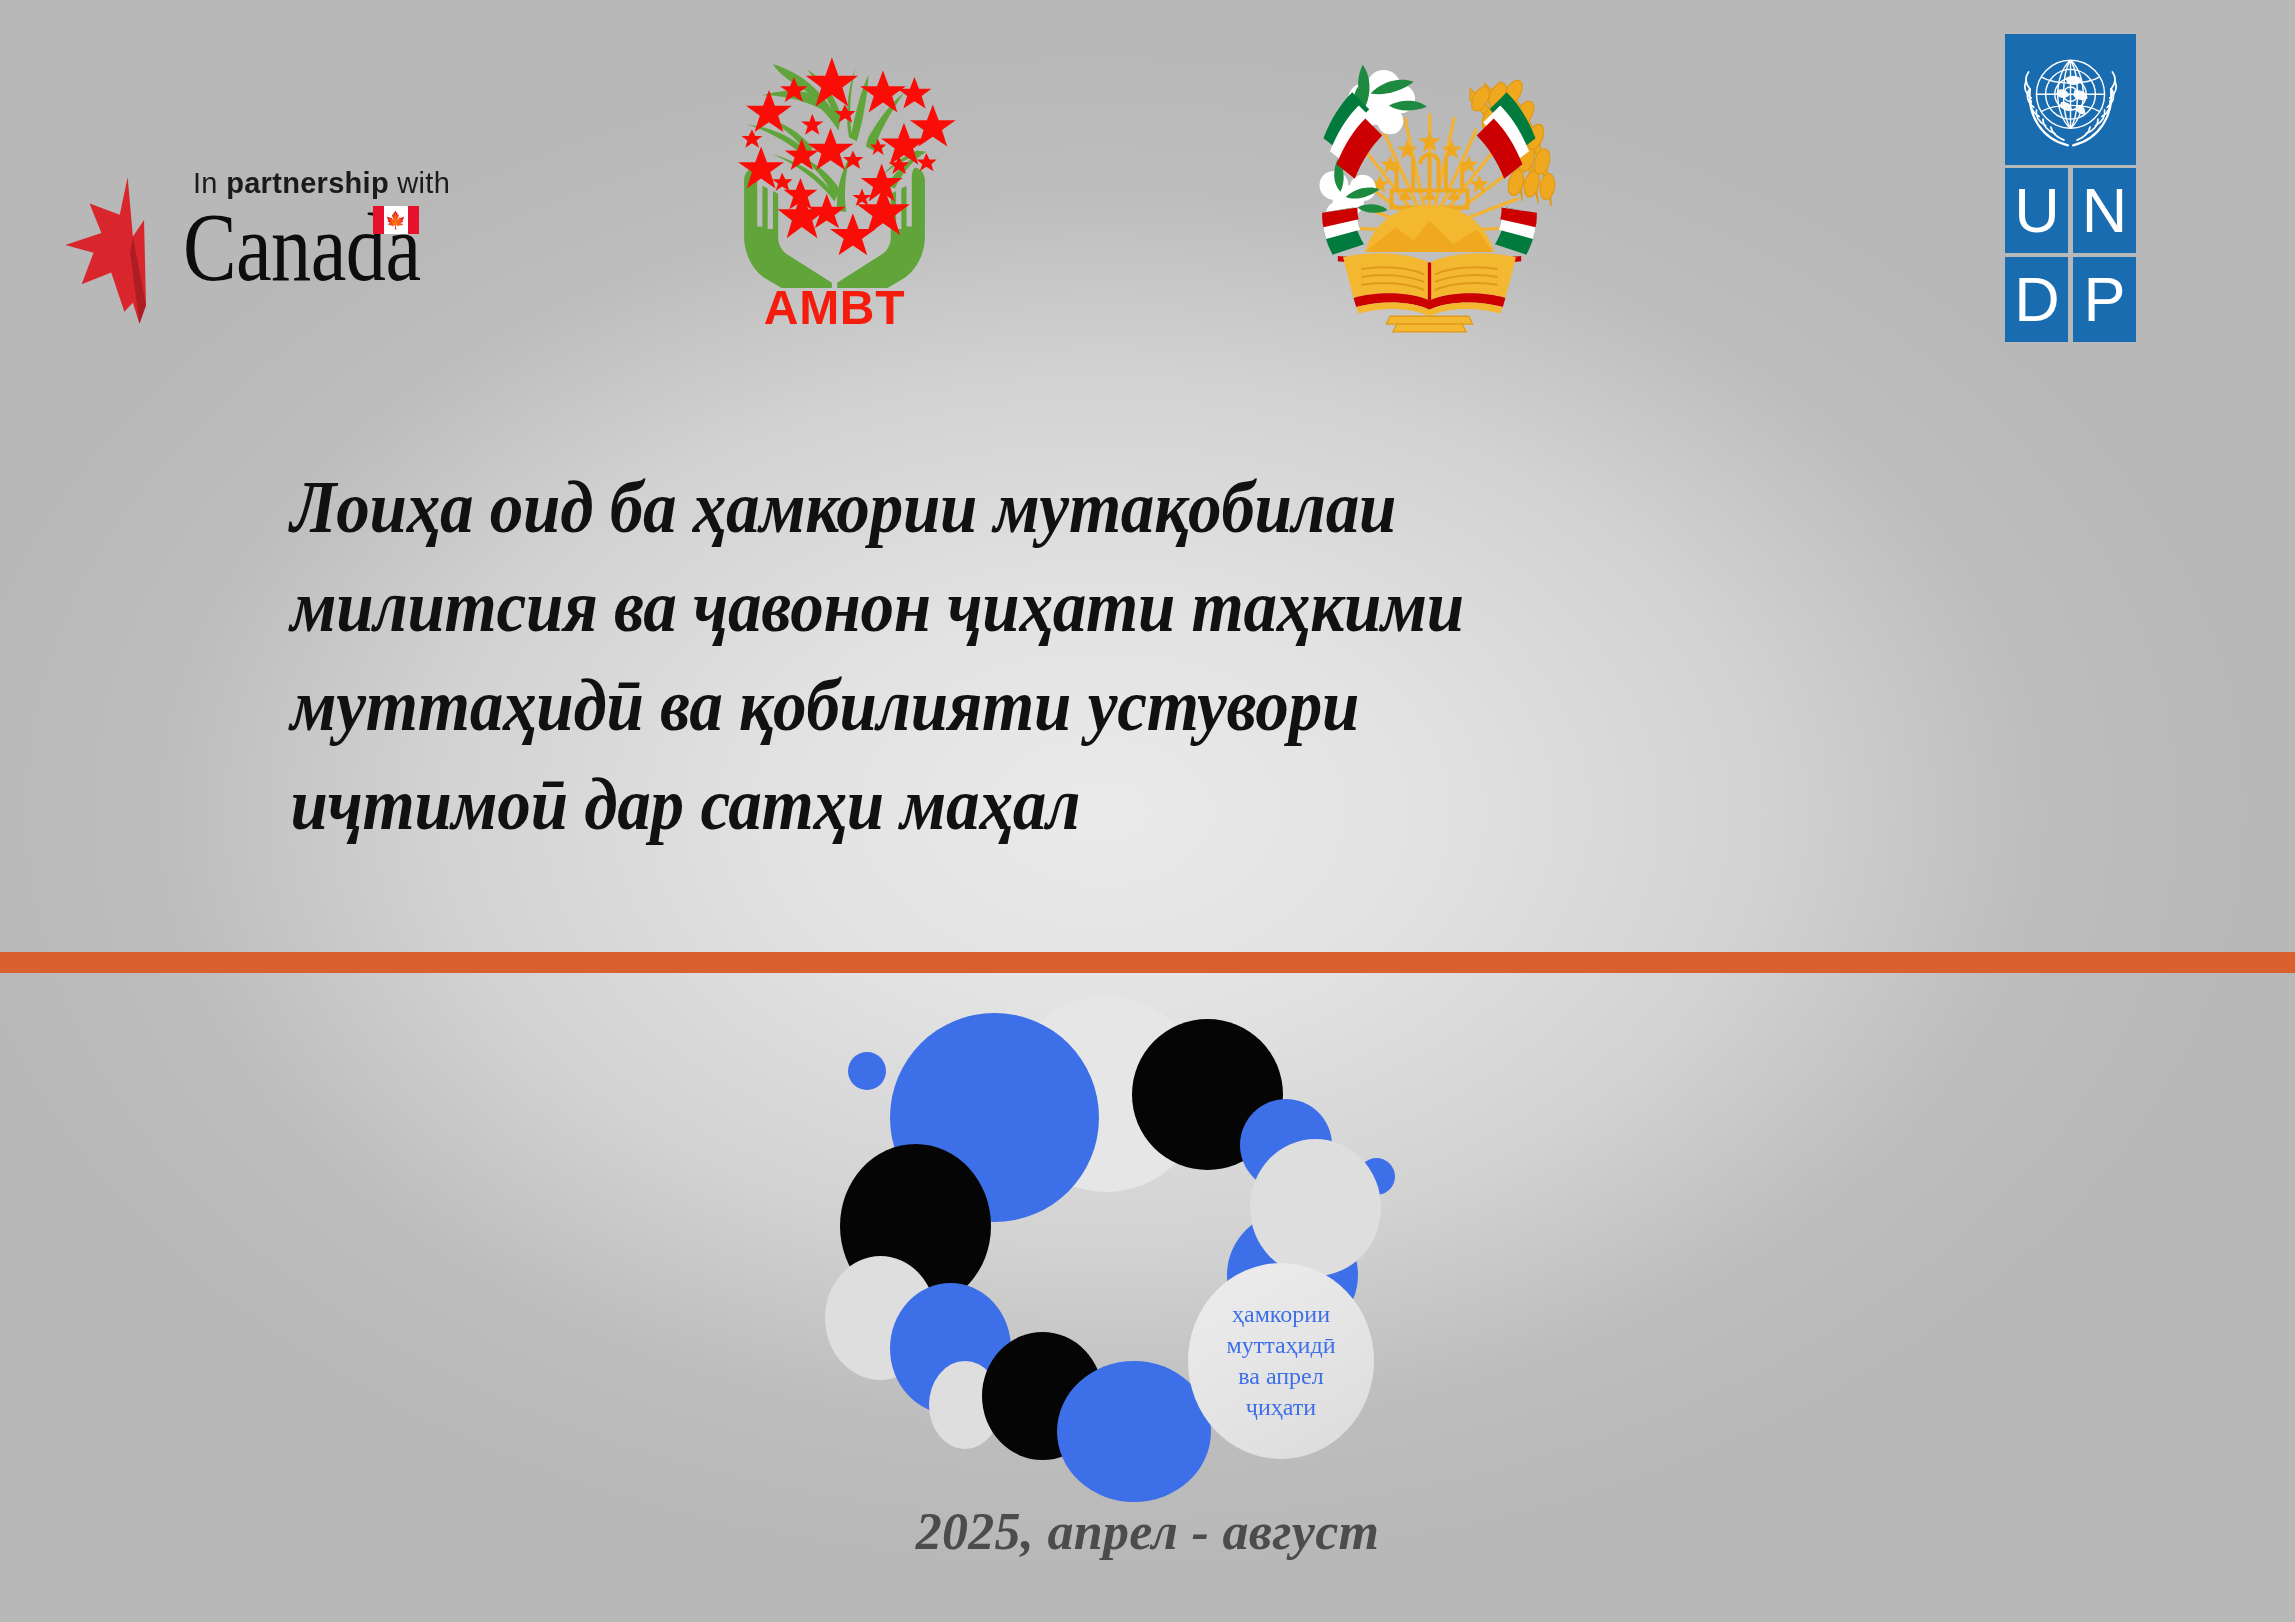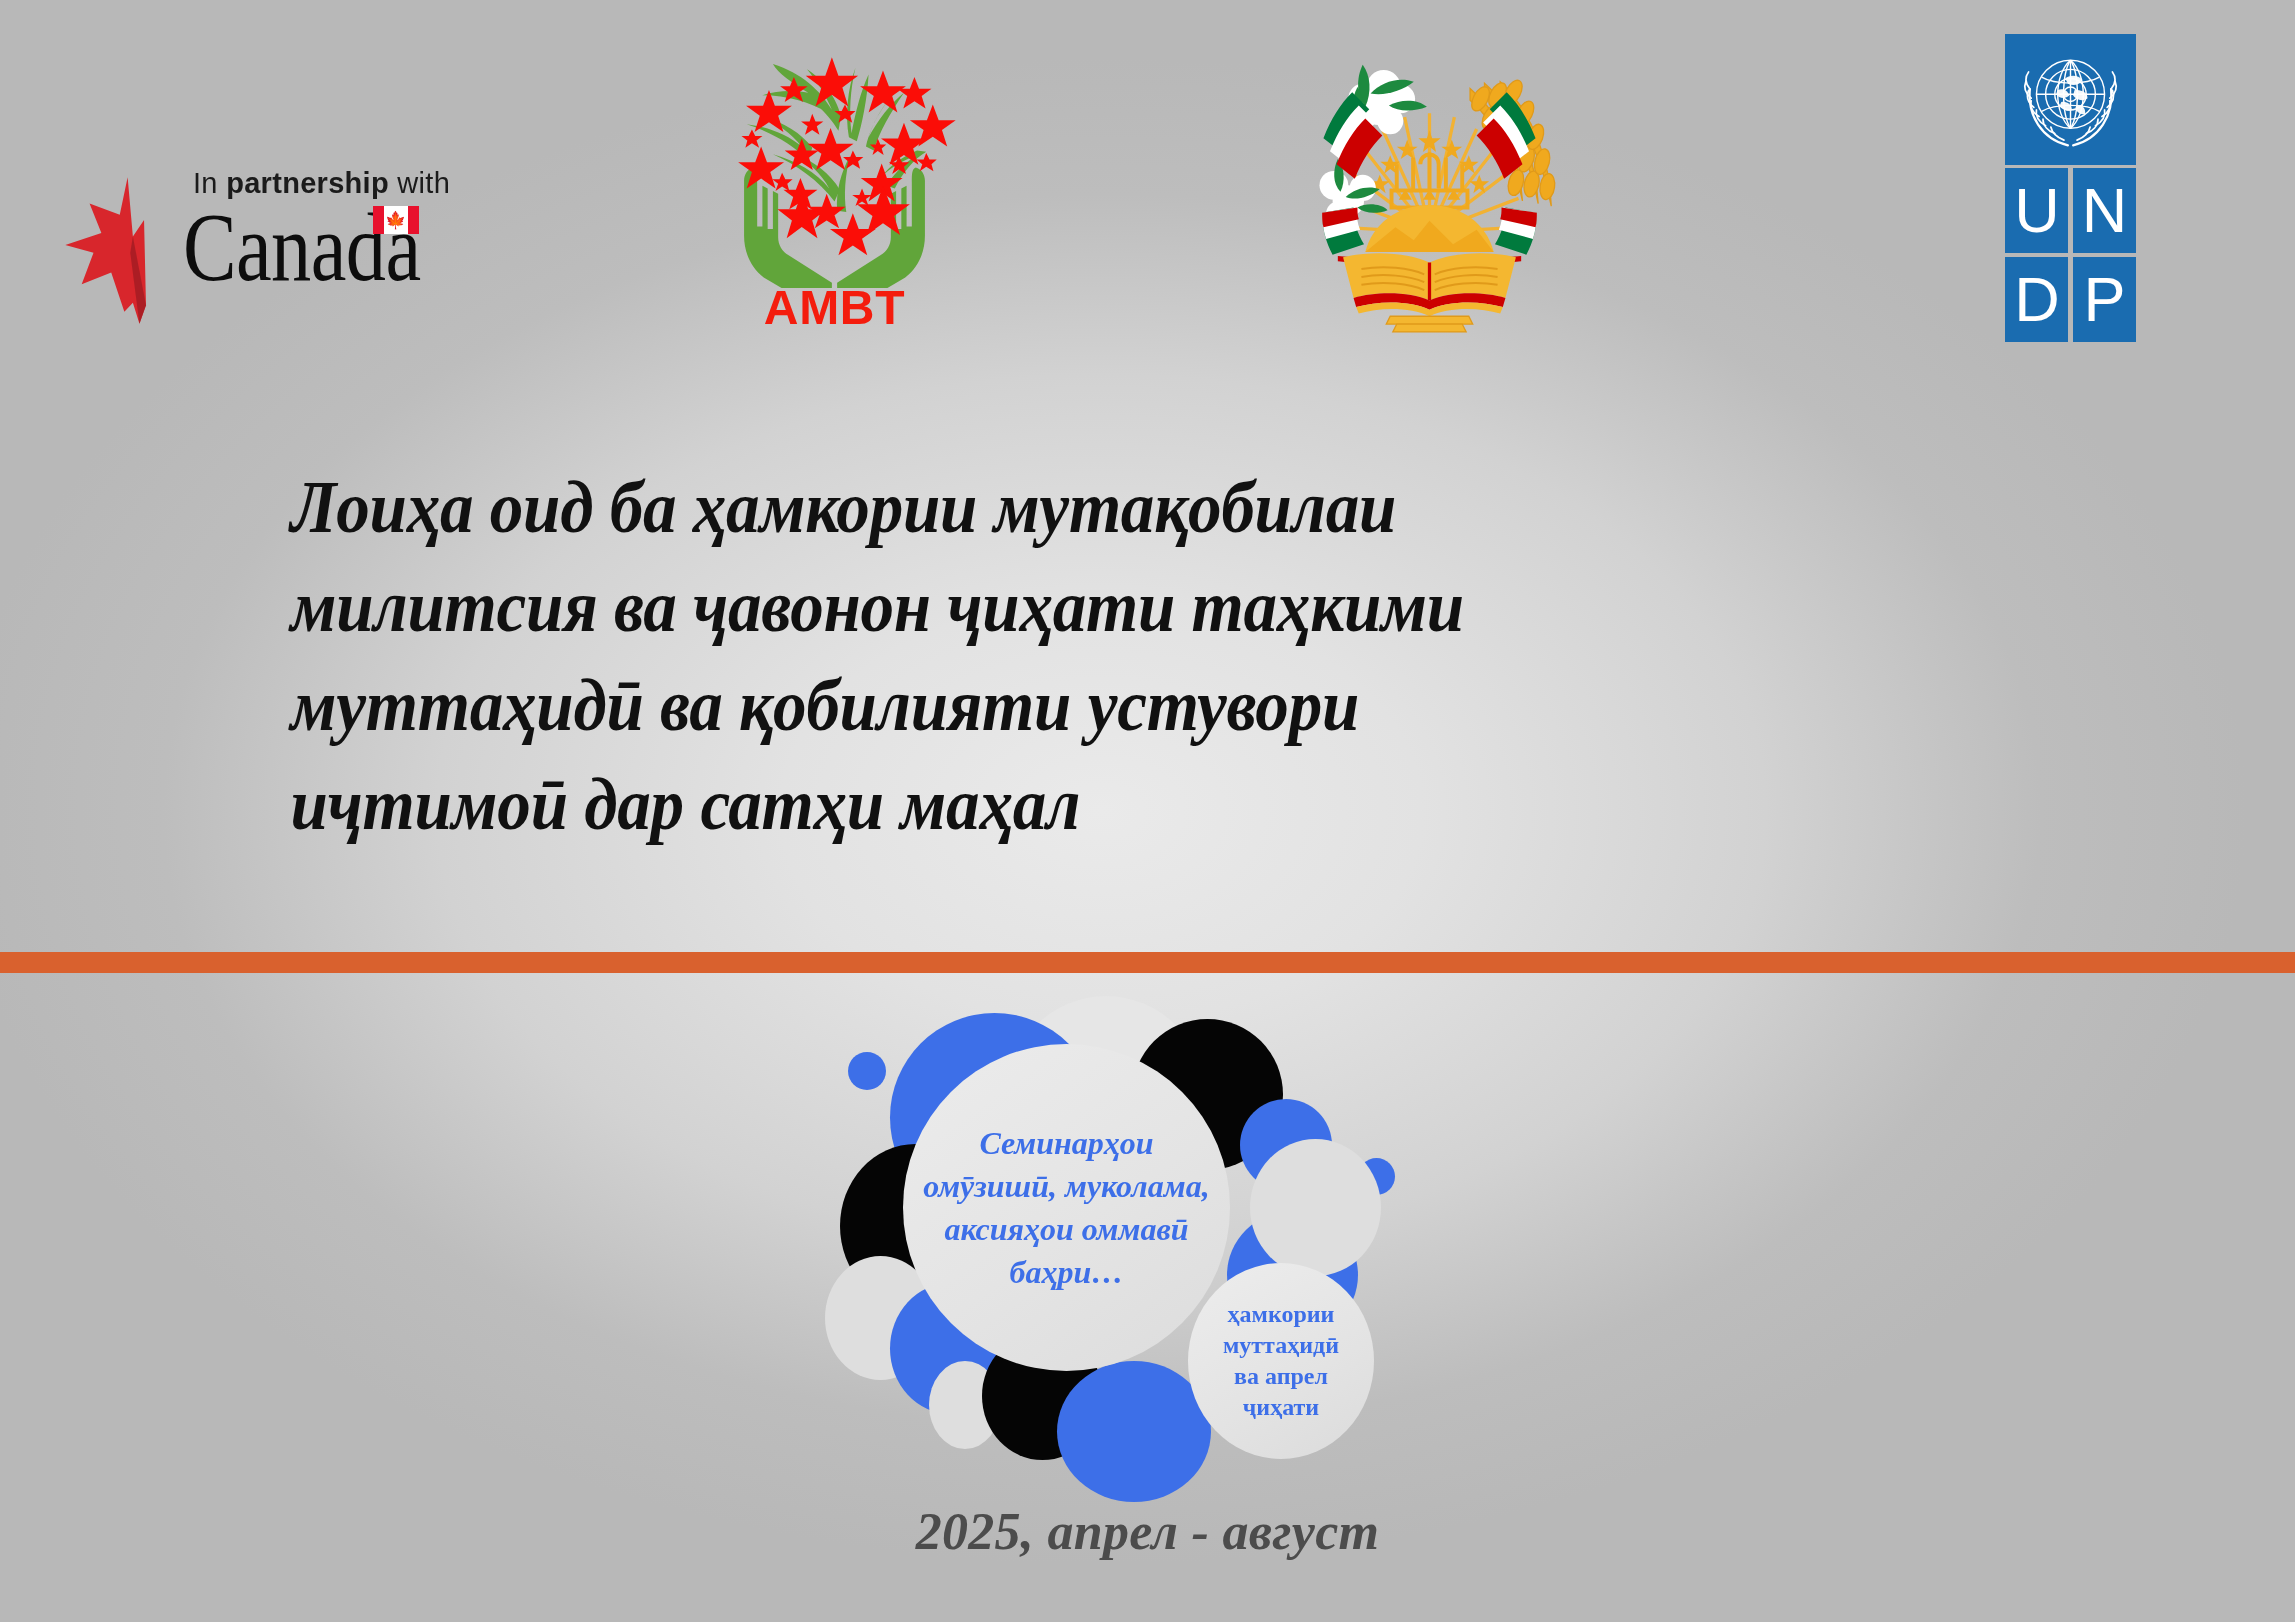--- a/index.html
+++ b/index.html
@@ -211,21 +211,21 @@
     width: 186px; height: 196px;
     border-radius: 50%;
     background: linear-gradient(150deg, #ededed 0%, #e3e3e3 60%, #dbdbdb 100%);
     display: flex;
     align-items: center;
     justify-content: center;
     z-index: 22;
   }
   .side-text {
     font-family: "Liberation Serif", serif;
-    font-weight: 700;
+    font-weight: 400;
     font-size: 24px;
     line-height: 31px;
     color: #3d6fe8;
     text-align: center;
     width: 157px;
   }
 
   
   .date-line {
     position: absolute;
@@ -513,28 +513,20 @@
     <div class="shape blue" style="left:589px; top:183px; width:37px;  height:37px;"></div>
     <div class="shape black" style="left:71px; top:169px; width:151px; height:164px;"></div>
     <div class="shape pale2" style="left:56px;  top:281px; width:111px; height:124px;"></div>
     <div class="shape blue" style="left:121px; top:308px; width:121px; height:131px;"></div>
     <div class="shape blue" style="left:458px; top:236px; width:131px; height:128px;"></div>
     <div class="shape pale2" style="left:481px; top:164px; width:131px; height:137px;"></div>
     <div class="shape pale2" style="left:160px; top:386px; width:72px; height:88px;"></div>
     <div class="shape black" style="left:213px; top:357px; width:121px; height:128px;"></div>
     <div class="shape blue" style="left:288px; top:386px; width:154px; height:141px;"></div>
 
-    <div class="center-disc">
-      <div class="center-text">
-        <div>Семинарҳои</div>
-        <div>омӯзишӣ, муколама,</div>
-        <div>аксияҳои оммавӣ</div>
-        <div>баҳри…</div>
-      </div>
-    </div>
 
     <div class="side-disc">
       <div class="side-text">
         <div>ҳамкории</div>
         <div>муттаҳидӣ</div>
         <div>ва апрел</div>
         <div>ҷиҳати</div>
       </div>
     </div>
   </div>

